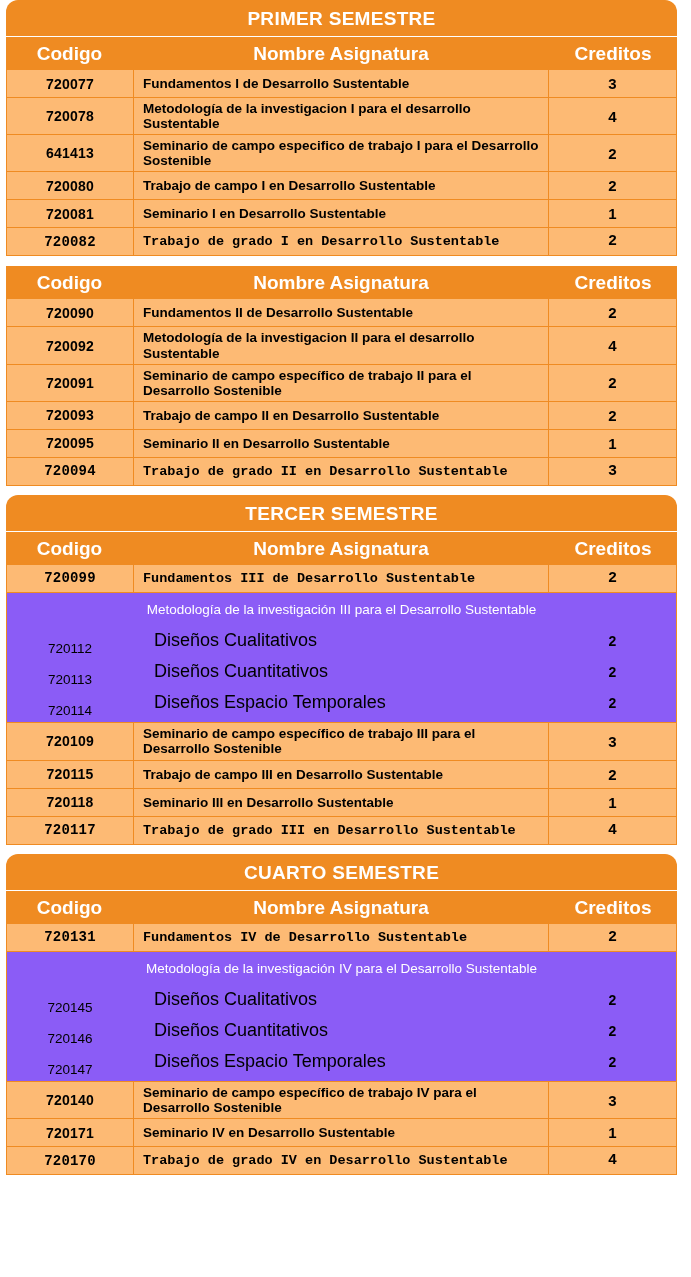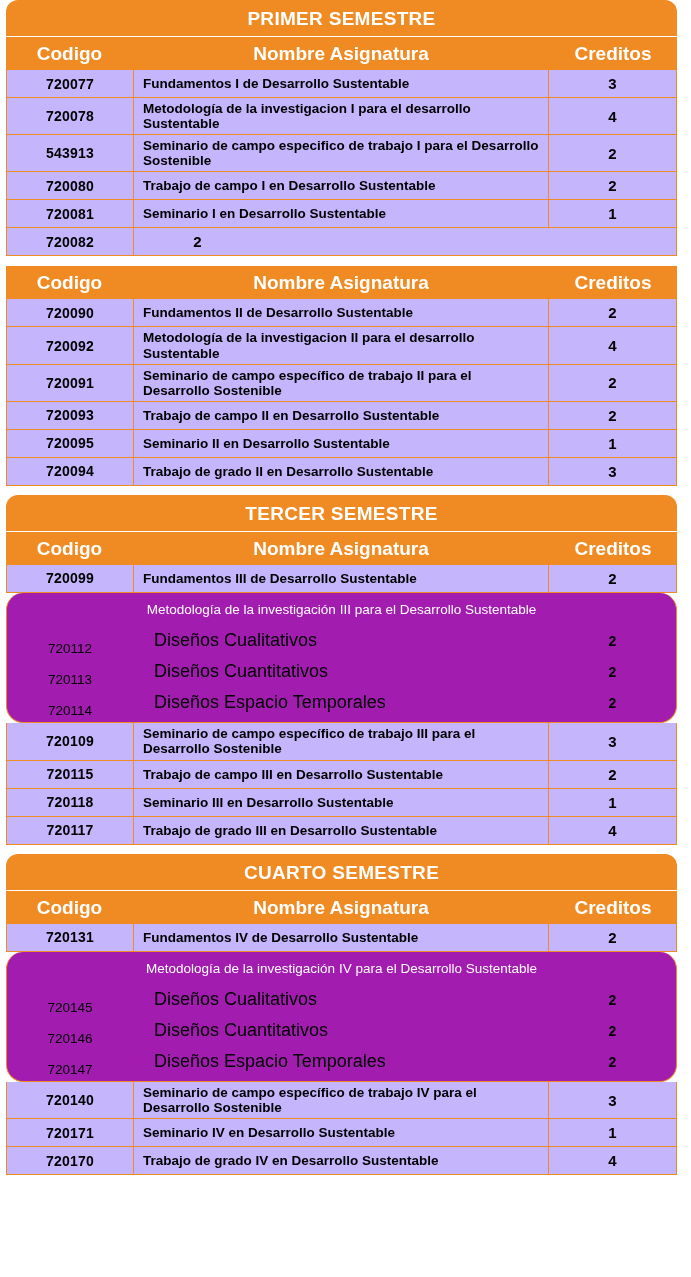--- a/index.html
+++ b/index.html
@@ -48,24 +48,24 @@
   .c-code   { width: 127px; flex: 0 0 127px; text-align: center; }
   .c-name   { flex: 1 1 auto; text-align: center; }
   .c-cred   { width: 128px; flex: 0 0 128px; text-align: center; }
 
   
   .rows { border: 1px solid #ef8b22; border-top: none; }
   .row {
     display: flex;
     align-items: stretch;
     border-bottom: 1px solid #ef8b22;
-    background: #c4b5fd;
+    background: #fdba74;
     min-height: 27px;
   }
-  .row:last-child { border-bottom: none; }
+  .row:last-child { border-bottom: none; font-family: Liberation Mono, monospace; }
   .cell {
     display: flex;
     align-items: center;
     font-size: 13.5px;
     font-weight: bold;
     padding: 3px 0;
   }
   .cell-code {
     width: 126px; flex: 0 0 126px;
     justify-content: center;
@@ -81,25 +81,24 @@
     line-height: 1.12;
   }
   .cell-cred {
     width: 127px; flex: 0 0 127px;
     justify-content: center;
     font-size: 15px;
   }
 
   
   .subblock {
-    background: #a21caf;
+    background: #8b5cf6;
     border-left: 1px solid #ef8b22;
     border-right: 1px solid #ef8b22;
     border-bottom: 1px solid #ef8b22;
-    border-radius: 17px;
   }
   .sub-title {
     color: #ffffff;
     font-size: 13.5px;
     text-align: center;
     padding: 10px 0 9px 0;
     line-height: 1;
   }
   .sub-row {
     display: flex;
@@ -142,36 +141,37 @@
           <div class="cell cell-code">720077</div>
           <div class="cell cell-name">Fundamentos I de Desarrollo Sustentable</div>
           <div class="cell cell-cred">3</div>
         </div>
         <div class="row">
           <div class="cell cell-code">720078</div>
           <div class="cell cell-name">Metodología de la investigacion I para el desarrollo Sustentable</div>
           <div class="cell cell-cred">4</div>
         </div>
         <div class="row">
-          <div class="cell cell-code">543913</div>
+          <div class="cell cell-code">641413</div>
           <div class="cell cell-name">Seminario de campo especifico de trabajo I para el Desarrollo Sostenible</div>
           <div class="cell cell-cred">2</div>
         </div>
         <div class="row">
           <div class="cell cell-code">720080</div>
           <div class="cell cell-name">Trabajo de campo I en Desarrollo Sustentable</div>
           <div class="cell cell-cred">2</div>
         </div>
         <div class="row">
           <div class="cell cell-code">720081</div>
           <div class="cell cell-name">Seminario I en Desarrollo Sustentable</div>
           <div class="cell cell-cred">1</div>
         </div>
         <div class="row">
           <div class="cell cell-code">720082</div>
+          <div class="cell cell-name">Trabajo de grado I en Desarrollo Sustentable</div>
           <div class="cell cell-cred">2</div>
         </div>
       </div>
     </div>
     <div class="semester">
       <div class="col-head">
         <div class="c-code">Codigo</div>
         <div class="c-name">Nombre Asignatura</div>
         <div class="c-cred">Creditos</div>
       </div>

